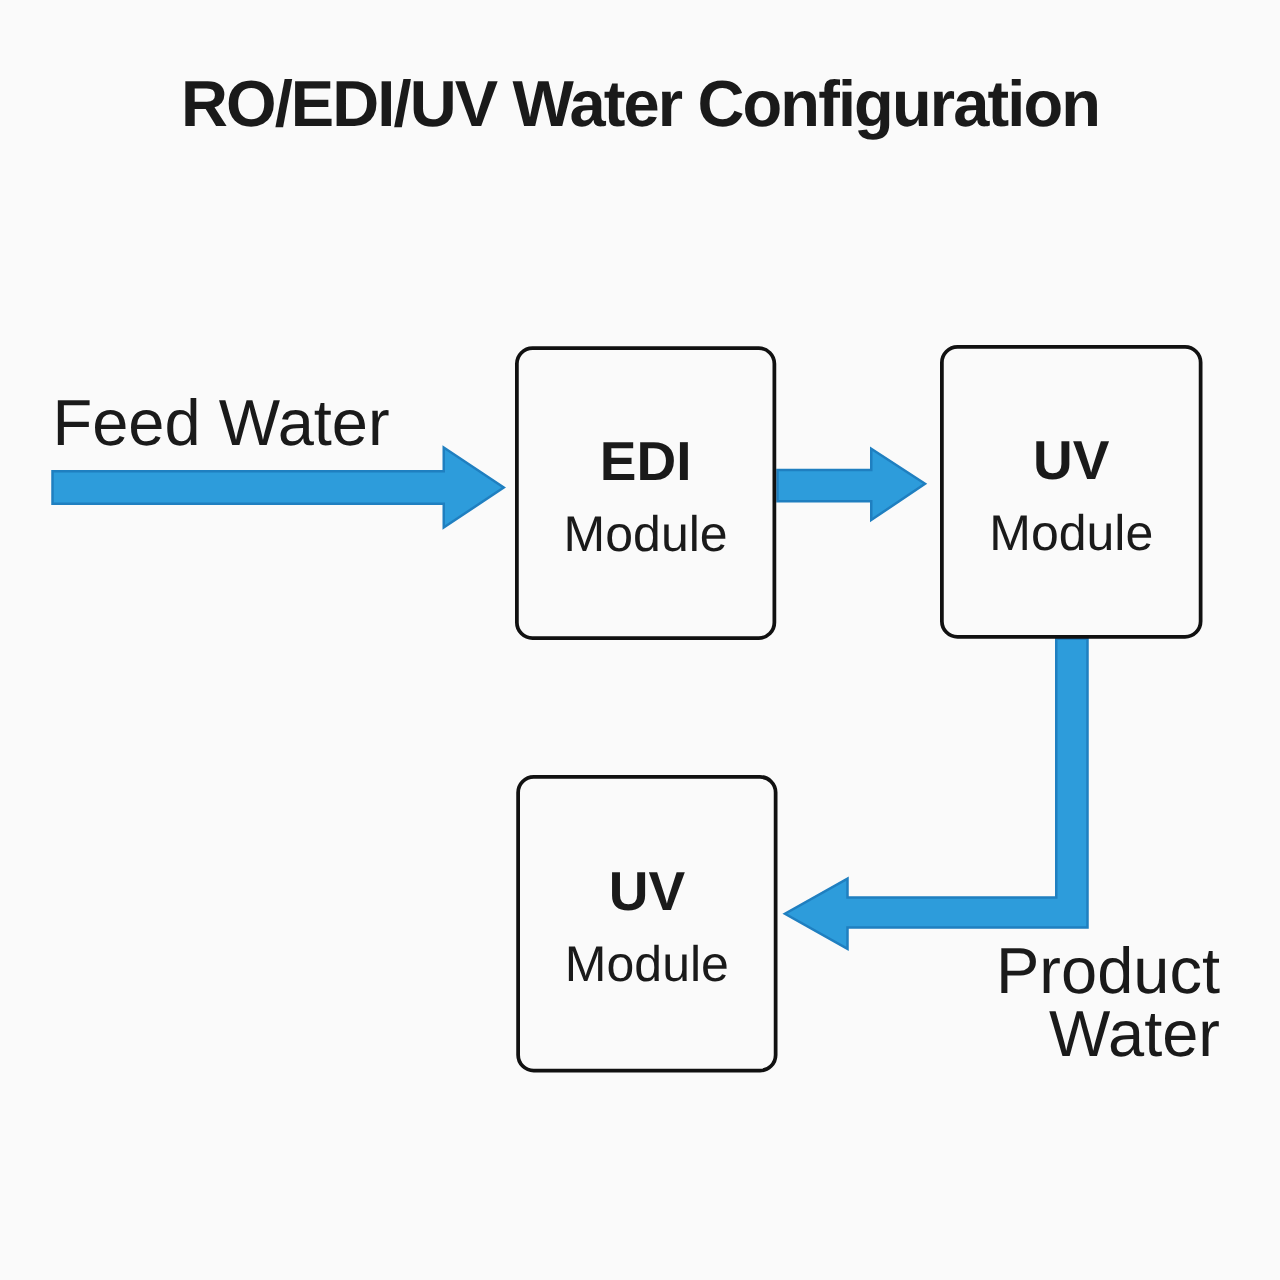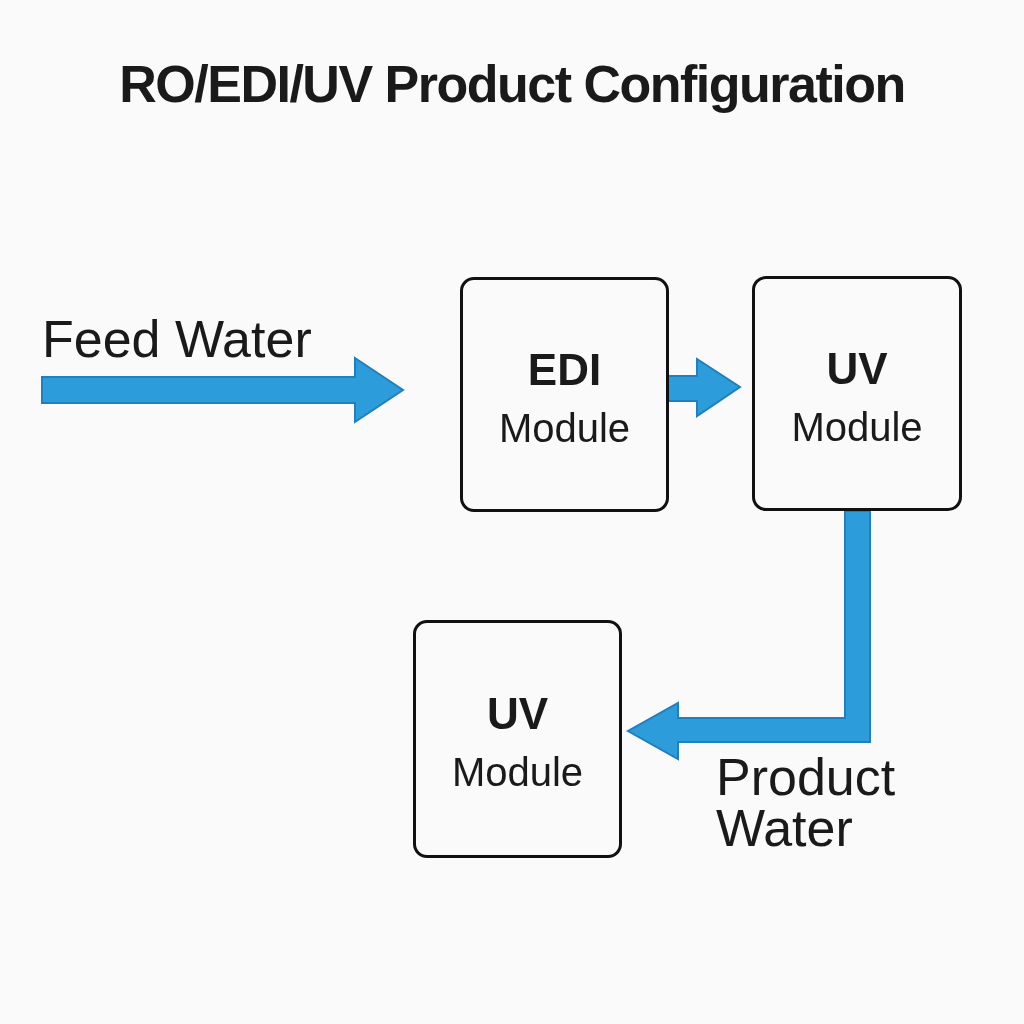--- a/index.html
+++ b/index.html
@@ -42,21 +42,21 @@
     border: 3px solid #111111;
     border-radius: 14px;
     background: #FAFAFA;
     display: flex;
     flex-direction: column;
     align-items: center;
     justify-content: center;
     padding-top: 8px;
     text-align: center;
   }
-  .node-edi    { left: 412px; top: 277px; width: 209px; height: 235px; margin-left: 48px; }
+  .node-edi    { left: 412px; top: 277px; width: 209px; height: 235px; }
   .node-uv-top { left: 752px; top: 276px; width: 210px; height: 235px; }
   .node-uv-bot { left: 413px; top: 620px; width: 209px; height: 238px; }
   .node .line1 {
     font-size: 44px;
     font-weight: 700;
     line-height: 58px;
     display: block;
   }
   .node .line2 {
     font-size: 40px;
@@ -72,29 +72,29 @@
   }
   .label-feed {
     left: 42px;
     top: 314px;
     white-space: nowrap;
   }
   .label-product {
     left: 716px;
     top: 752px;
     width: 260px;
-    text-align: left;
+    text-align: right;
   }
 </style>
 </head>
 <body style="background: rgb(250, 250, 250);">
 
 <div class="canvas">
 
-  <h1 class="title">RO/EDI/UV Product Configuration</h1>
+  <h1 class="title">RO/EDI/UV Water Configuration</h1>
 
   <div class="flow-label label-feed">Feed Water</div>
 
   <svg class="arrow-layer" viewBox="0 0 1024 1024" xmlns="http://www.w3.org/2000/svg">
 
     <polygon stroke-width="2" stroke-linejoin="miter" points="42,377 355,377 355,358 403,390 355,422 355,403 42,403" fill="#2D9CDB" stroke="#1F7FC0"></polygon>
 
     <polygon stroke-width="2" stroke-linejoin="miter" points="622,376 697,376 697,359 740,387 697,416 697,401 622,401" fill="#2D9CDB" stroke="#1F7FC0"></polygon>
 
     <path stroke-width="2" stroke-linejoin="miter" d="M845,511 L870,511 L870,742 L678,742 L678,759 L628,731 L678,703 L678,718 L845,718 Z" fill="#2D9CDB" stroke="#1F7FC0"></path>

